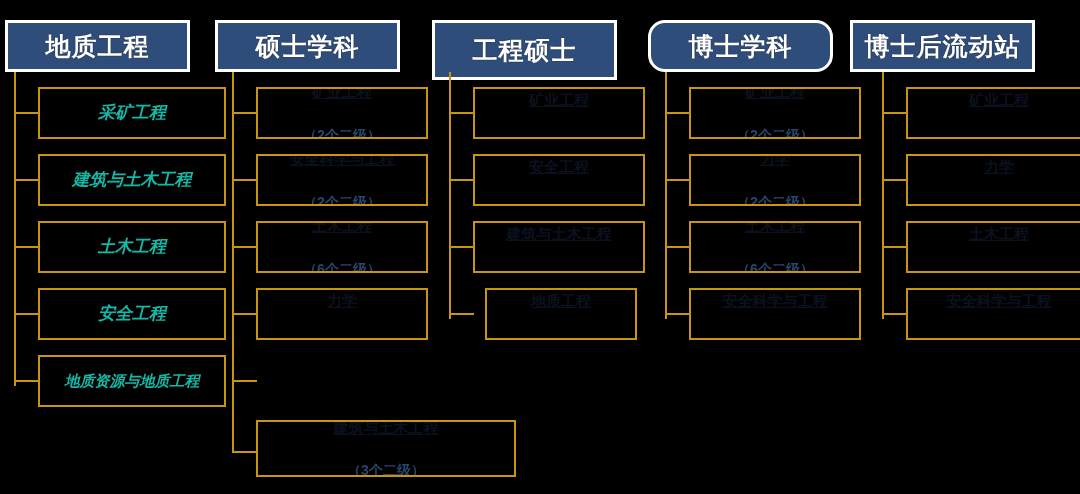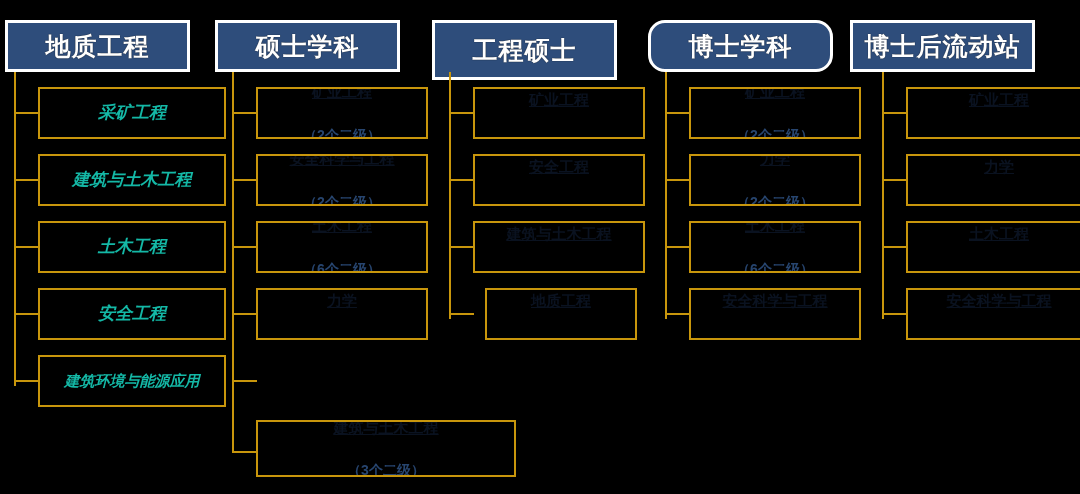--- a/index.html
+++ b/index.html
@@ -74,21 +74,21 @@
     <span class="l1">土木工程</span>
   </div>
 
   <div class="hline" style="left:14px;top:313px;width:25px;"></div>
   <div class="node red" style="left:38px;top:288px;width:188px;height:52px;">
     <span class="l1">安全工程</span>
   </div>
 
   <div class="hline" style="left:14px;top:380px;width:25px;"></div>
   <div class="node red" style="left:38px;top:355px;width:188px;height:52px;">
-    <span class="l1" style="font-size:15px;">建筑环境与能源应用</span>
+    <span class="l1" style="font-size:15px;">地质资源与地质工程</span>
   </div>
 
   <div class="col-header" style="left:215px;top:20px;width:185px;height:52px;">硕士学科</div>
   <div class="vline" style="left:232px;top:72px;height:381px;"></div>
 
   <div class="hline" style="left:232px;top:112px;width:25px;"></div>
   <div class="node dark" style="left:256px;top:87px;width:172px;height:52px;">
     <span class="l1">矿业工程</span>
     <span class="l2">（2个二级）</span>
   </div>

